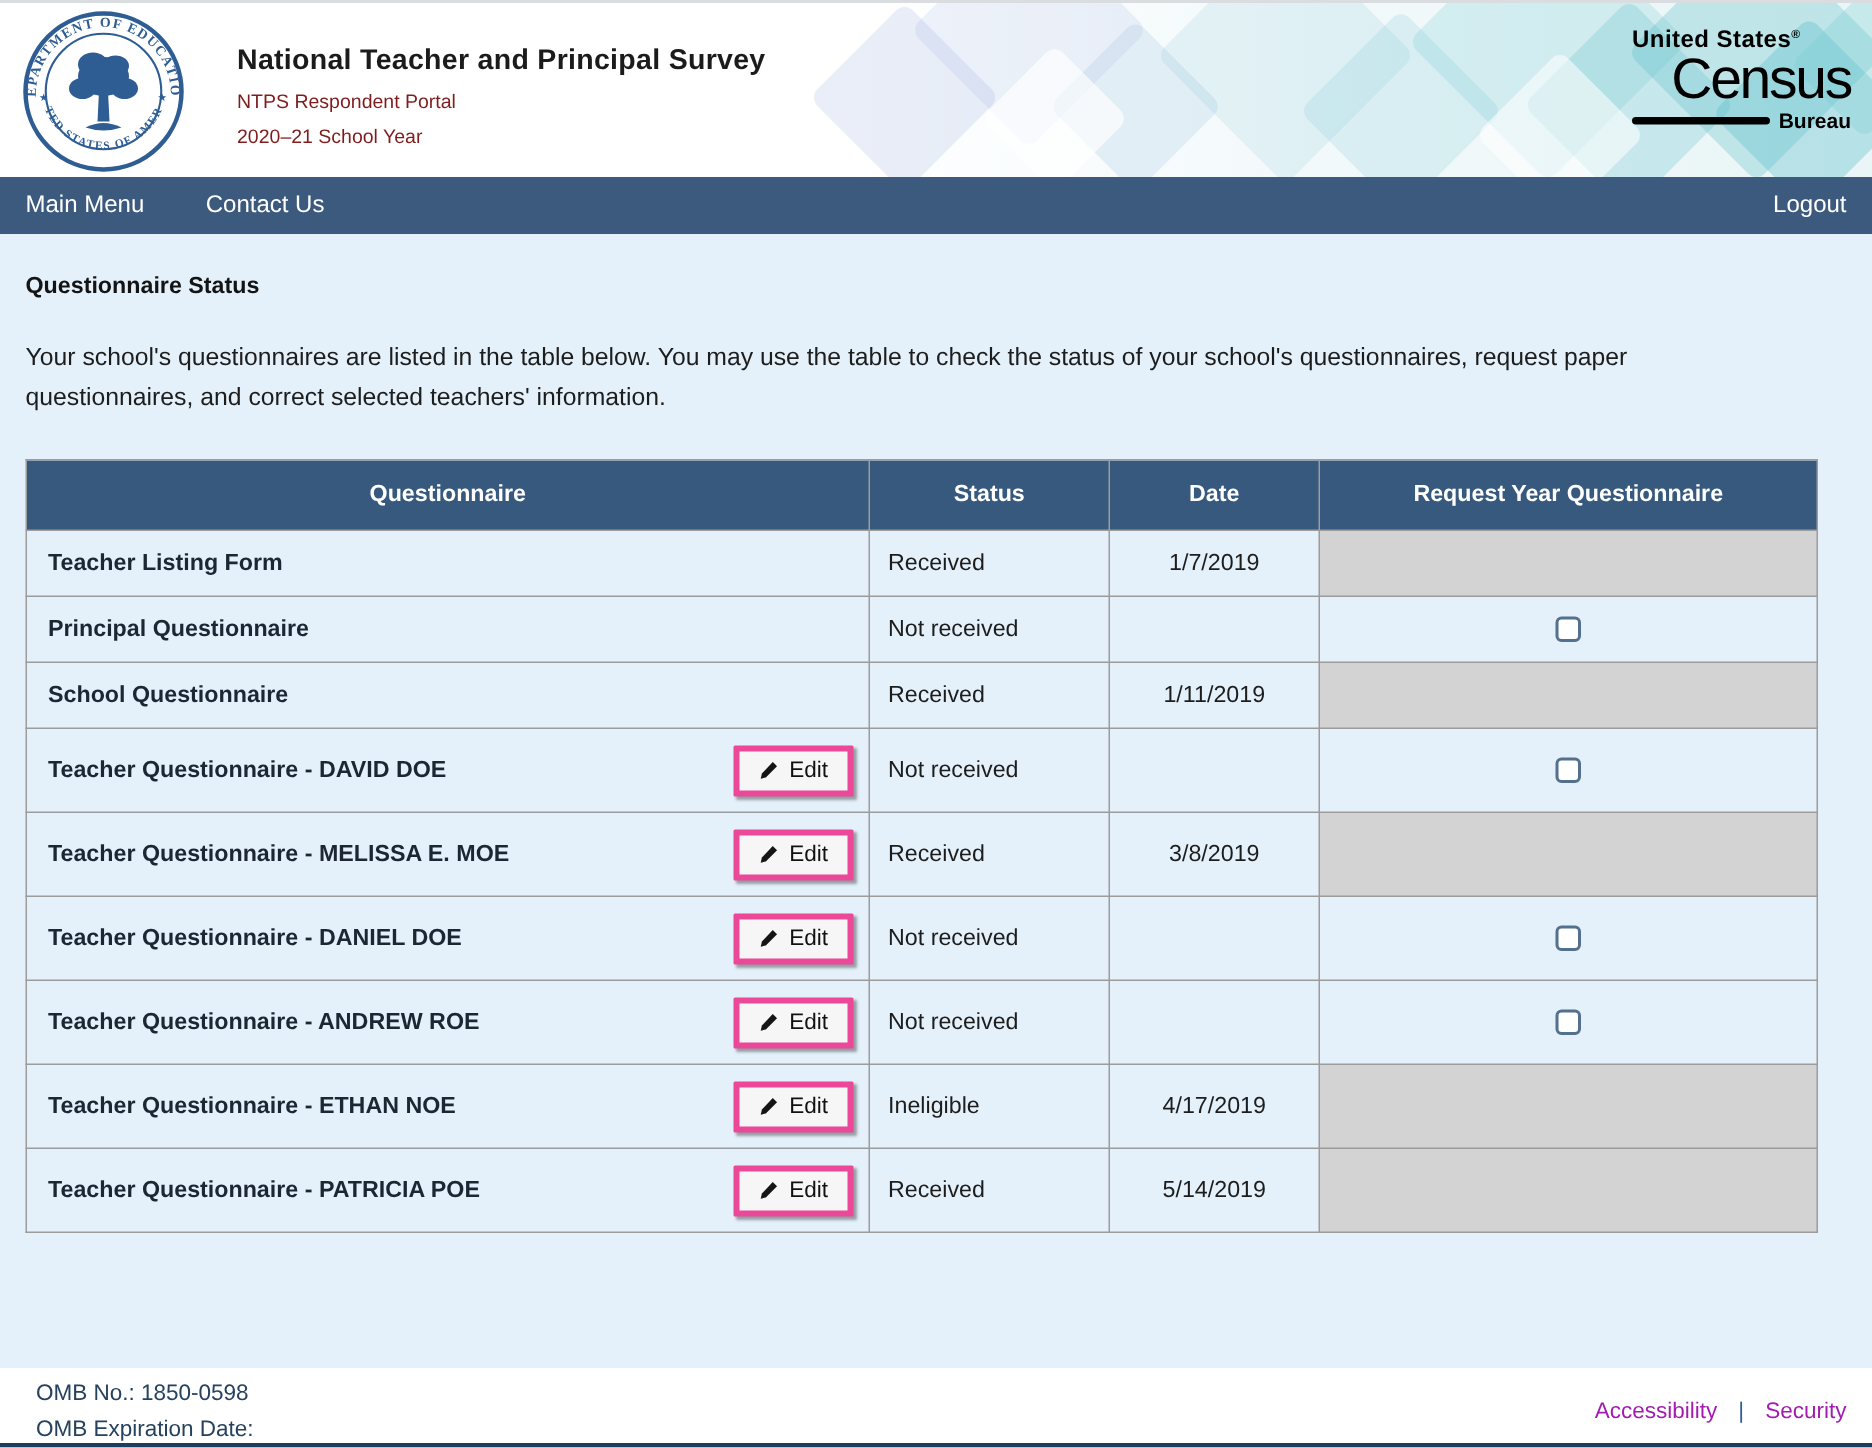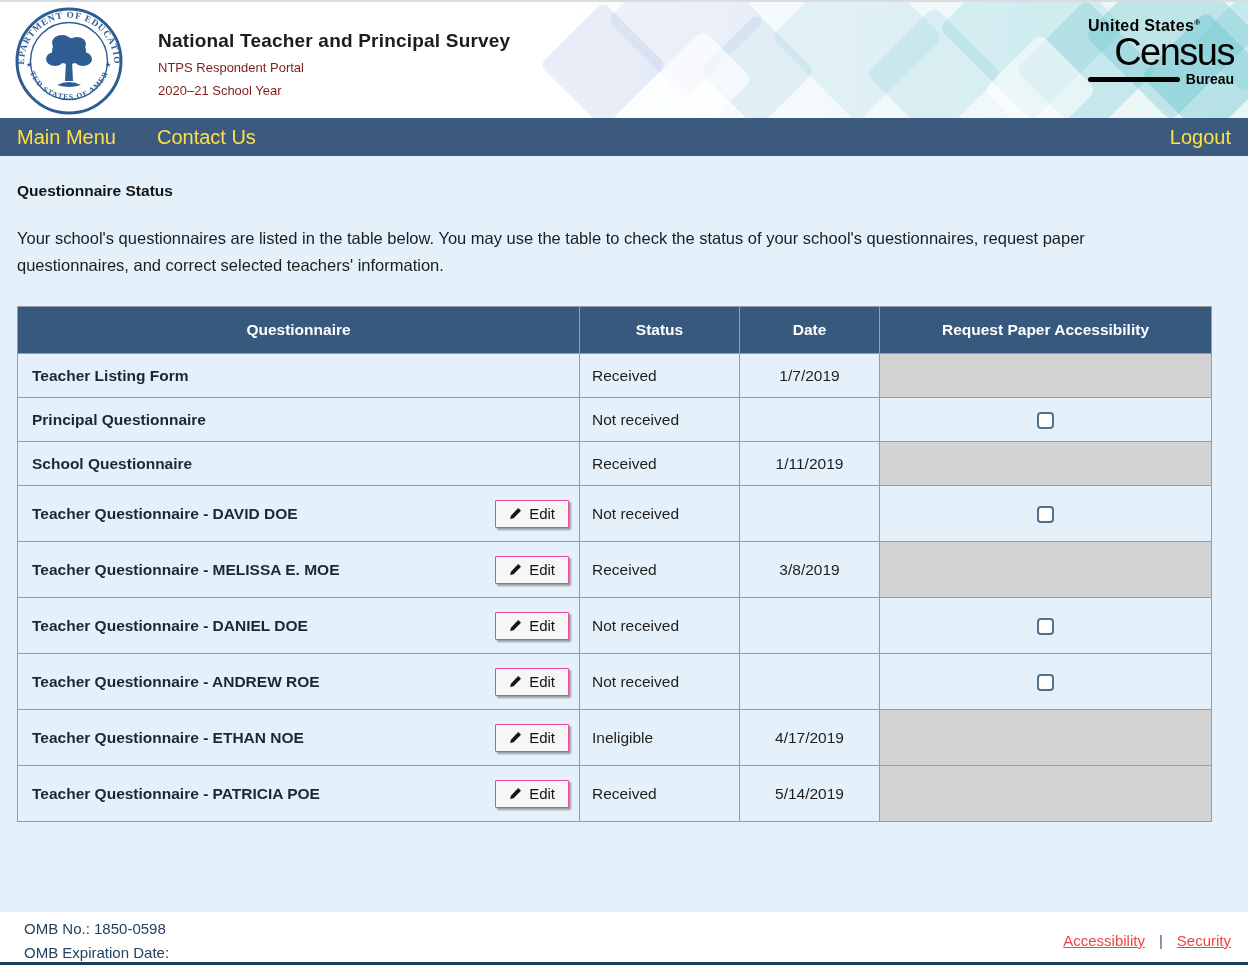--- a/index.html
+++ b/index.html
@@ -30,55 +30,55 @@
   .census{position:absolute;right:14px;top:13px;z-index:3;width:146px;color:#000}
   .census .us{font-size:16px;font-weight:bold;text-align:left;letter-spacing:.3px;line-height:16px}
   .census .us sup{font-size:8px}
   .census .word{font-size:38px;font-weight:normal;letter-spacing:-1.5px;line-height:36px;text-align:right}
   .census .bar-row{display:flex;align-items:center;margin-top:1px}
   .census .bar{flex:1;height:5px;background:#000;border-radius:3px;margin-right:6px}
   .census .bureau{font-size:14px;font-weight:bold}
 
   
   .nav{height:38px;background:#3b5a7d;display:flex;align-items:center;padding:0 17px}
-  .nav-item{font-size:20px;color:#fde047;margin-right:41px;cursor:pointer;white-space:nowrap}
+  .nav-item{font-size:16px;color:#ffffff;margin-right:41px;cursor:pointer;white-space:nowrap}
   .nav-right{margin-left:auto;margin-right:0}
 
   
   .content{height:756px;padding:26px 17px 0;background:#e4f1fa}
   .page-heading{font-size:15.5px;font-weight:bold;color:#141414;margin-bottom:25px}
   .desc{font-size:16.5px;color:#1d1d1d;line-height:27px;max-width:1156px;margin-bottom:27px}
 
   table{border-collapse:collapse;width:1194px;table-layout:fixed}
   th{background:#36597d;color:#fff;font-size:15.5px;font-weight:bold;height:47px;
      border:1px solid #9c9c9c;text-align:center;padding:0 6px}
   td{border:1px solid #9c9c9c;background:#e4f1fa;font-size:15.5px;color:#1d1d1d;
      vertical-align:middle;padding:0}
   tr.row-short td{height:44px}
   tr.row-tall td{height:56px}
   .q-inner{display:flex;align-items:center;padding:0 10px 0 14px}
   .q-name{font-weight:bold;color:#1c2733;font-size:15.5px}
   .edit-btn{margin-left:auto;display:inline-flex;align-items:center;gap:7px;padding:4px 13px 5px;
-            font-size:15px;color:#111;background:#f6f6f6;border:1px solid #ec4899;
+            font-size:15px;color:#111;background:#f6f6f6;border:4px solid #ec4899;
             box-shadow:2px 2px 2px rgba(0,0,0,.35);cursor:pointer;
             font-family:"Liberation Sans",sans-serif;border-radius:1px}
   .status-cell{padding-left:12px}
   .date-cell{text-align:center}
   .r-cell{text-align:center}
   .r-cell.gray{background:#d3d3d3}
   input[type=checkbox].req{appearance:none;-webkit-appearance:none;width:17px;height:17px;
       border:2px solid #53708f;border-radius:4px;background:#fff;cursor:pointer;
       vertical-align:middle;display:inline-block}
 
   
   .footer{height:53px;background:#fff;border-bottom:3px solid #1e3c5c;position:relative;
           padding:5px 0 0 24px}
   .omb{font-size:15px;color:#26425f;line-height:24px}
   .links{position:absolute;right:17px;top:20px;font-size:15px}
-  .links a{color:#ef4444;text-decoration:underline;cursor:pointer}
+  .links a{color:#a21caf;cursor:pointer}
   .links .sep{margin:0 14px;color:#31608f;text-decoration:none}
 </style>
 </head>
 <body>
 
 <div class="hdr">
   <div class="pattern">
     <i class="d1"></i>
       <i class="d2"></i>
       <i class="d3"></i>
@@ -153,21 +153,21 @@
       <col style="width:562px">
         <col style="width:160px">
         <col style="width:140px">
         <col style="width:332px">
     </colgroup>
     <thead>
       <tr>
         <th>Questionnaire</th>
         <th>Status</th>
         <th>Date</th>
-        <th>Request Paper Accessibility</th>
+        <th>Request Year Questionnaire</th>
       </tr>
     </thead>
     <tbody>
         <tr class="row-short">
           <td>
             <div class="q-inner">
               <span class="q-name">Teacher Listing Form</span>
             </div>
           </td>
           <td class="status-cell">Received</td>

